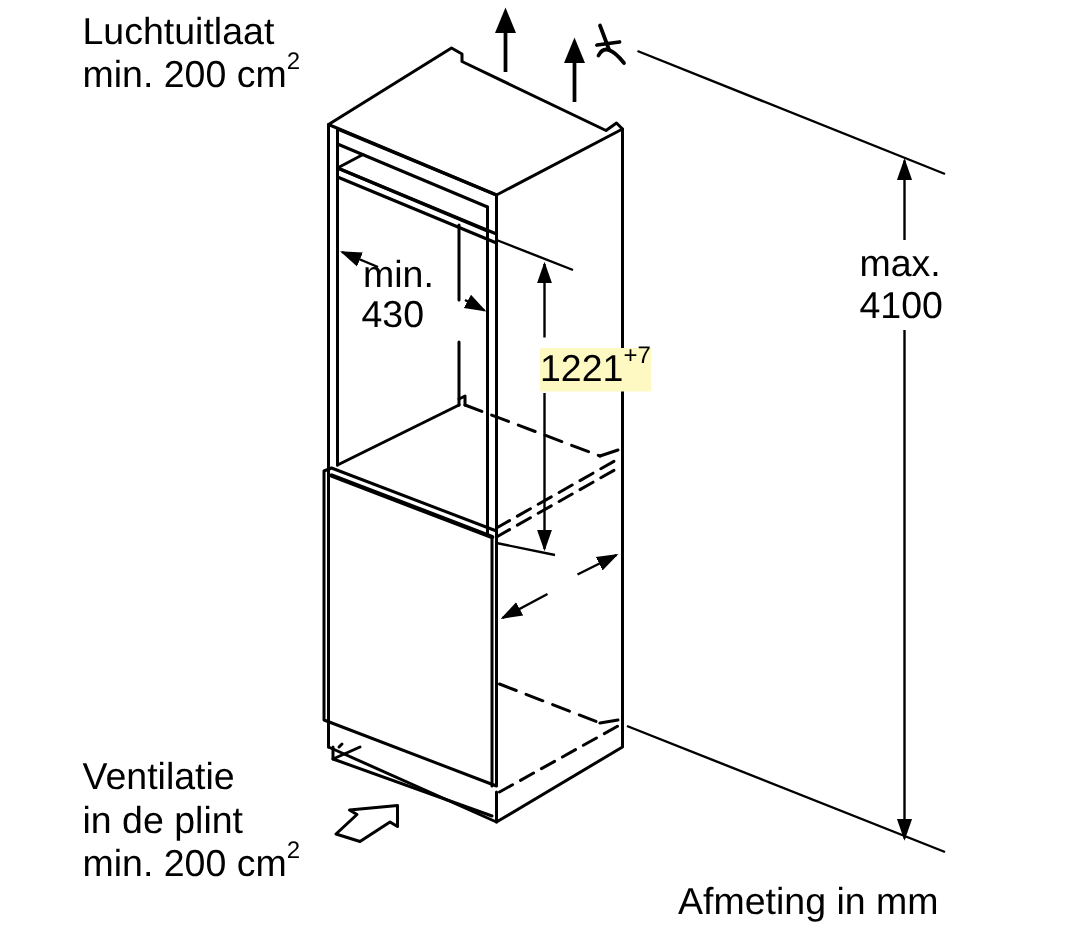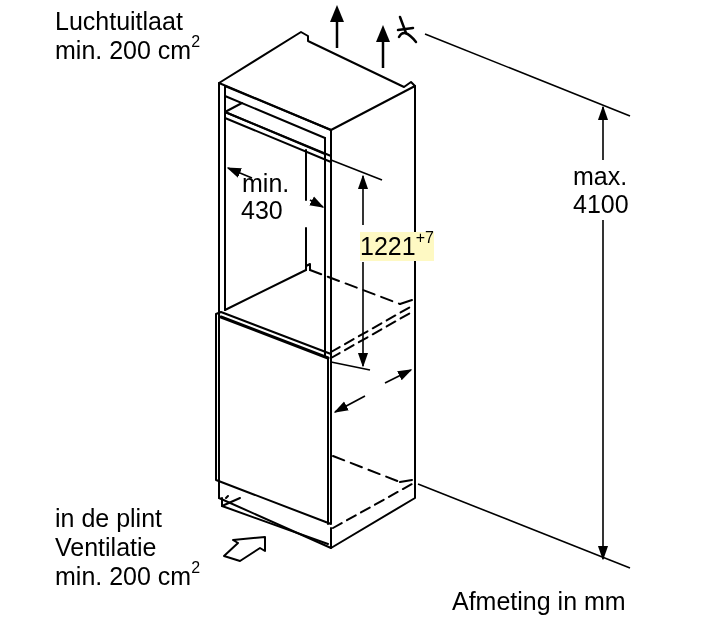--- a/index.html
+++ b/index.html
@@ -144,20 +144,20 @@
 
 <div class="lbl" style="left:573px; top:162px; line-height:28px;">
   <span class="line">max.</span>
   <span class="line">4100</span>
 </div>
 
 <div class="lbl" style="left:372px; top:391px;">
 </div>
 
 <div class="lbl" style="left:55px; top:504px;">
+  <span class="line">Ventilatie</span>
   <span class="line">in de plint</span>
-  <span class="line">Ventilatie</span>
   <span class="line"><span>min. 200 cm</span><sup>2</sup></span>
 </div>
 
 <div class="lbl" style="left:452px; top:587px;">
   <span>Afmeting in mm</span>
 </div>
 
 </body></html>

